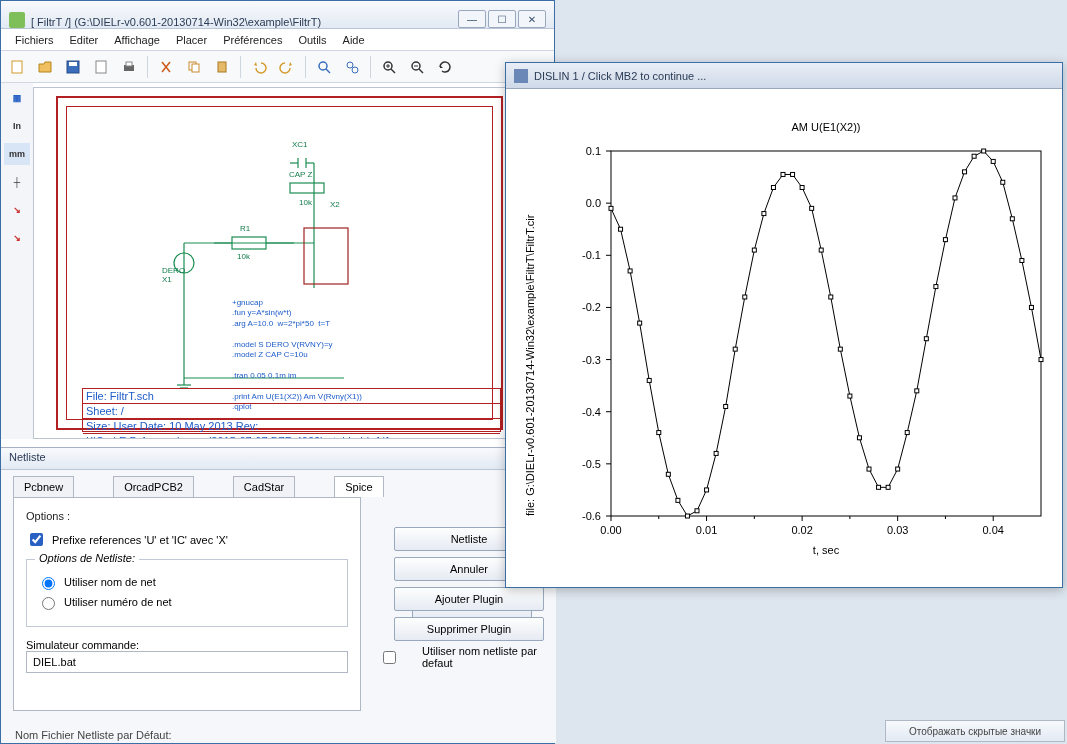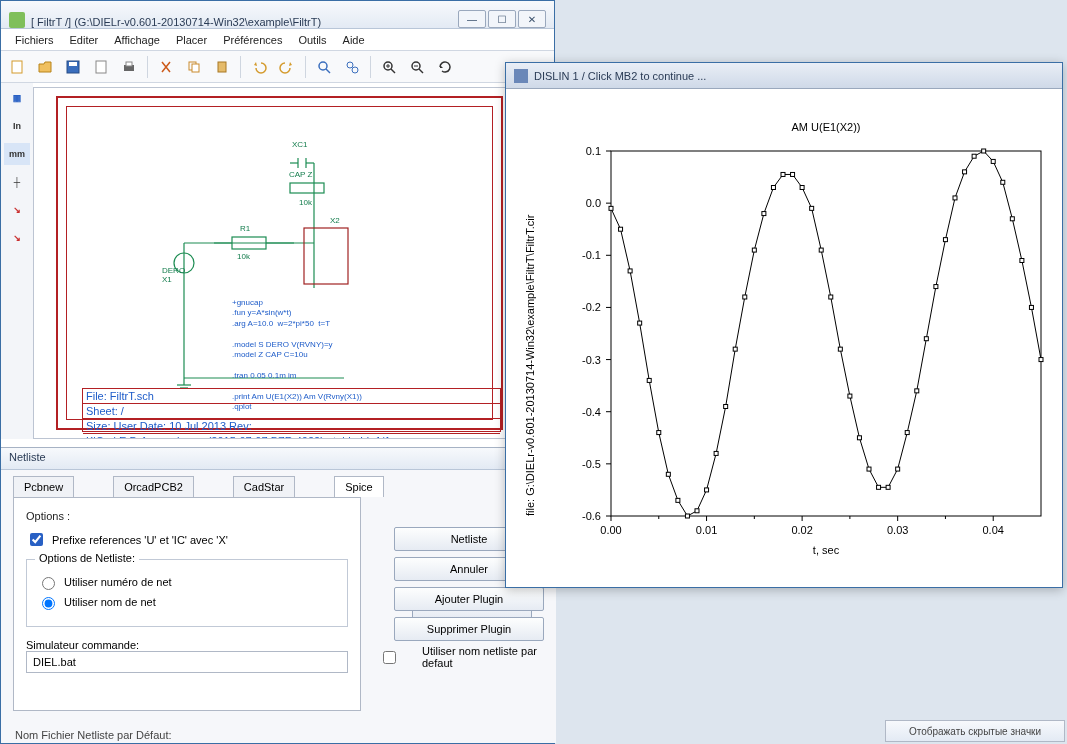--- a/index.html
+++ b/index.html
@@ -38,21 +38,21 @@
   .netlist-dlg { position:absolute; left:0; top:446px; width:555px; height:296px; background:#f6f7fa; border-top:1px solid #a6b2c4;}
   .netlist-dlg .ntitle { height:22px; background:linear-gradient(#f7f9fc,#e3eaf4); padding:3px 8px; color:#2a3b55; border-bottom:1px solid #b9c6d8;}
   .tabs { display:flex; margin: 6px 0 0 12px; gap: 40px;}
   .tab { padding:4px 10px; border:1px solid #b0b8c6; background:#f0f2f6; border-bottom:none; margin-right:-1px;}
   .tab.active { background:#fff; position:relative; z-index:2;}
   .tab-panel { border:1px solid #b0b8c6; background:#fff; margin:0 12px 0 12px; padding:10px 12px; height:214px;}
   .opt-label { margin:2px 0 8px 0; color:#222;}
   .chk-row { display:flex; align-items:center; gap:6px; margin:4px 0;}
   .chk-row input { accent-color:#2860c4;}
   .groupbox { border:1px solid #c1c9d6; margin-top:10px; padding:8px 10px 12px 10px;}
-  .groupbox .glabel { position:relative; top:-16px; left:-2px; background:#fff; padding:0 4px; display:inline-block;}
+  .groupbox .glabel { position:relative; top:-16px; left:-2px; background:#fff; padding:0 4px; display:inline-block;font-style:italic;}
   .groupbox .body { margin-top:-10px;}
   .radio-row { display:flex; align-items:center; gap:6px; margin:4px 0;}
   .sim-row { margin-top:12px;}
   .sim-row input { width:100%; height:22px; border:1px solid #b0b8c6; padding:2px 6px;}
   .actions { position:absolute; right:12px; top:30px; width:150px;}
   .abtn { width:100%; height:24px; margin-bottom:6px; border:1px solid #9aa8bd; background:linear-gradient(#fdfefe,#e6ebf3); border-radius:2px;}
   .launch-btn { position:absolute; right:24px; top:98px; width:120px; height:24px; border:1px solid #9aa8bd; background:linear-gradient(#fdfefe,#e6ebf3); border-radius:2px;}
   .chk-inline { position:absolute; left:415px; top:168px; display:flex; align-items:center; gap:23px;}
   .bottom-label { position:absolute; left:14px; bottom:2px; color:#444;}
 
@@ -218,38 +218,38 @@
           <line x1="150" y1="290" x2="150" y2="297"></line>
           <line x1="143" y1="297" x2="157" y2="297"></line>
           <line x1="146" y1="300" x2="154" y2="300"></line>
         </g>
       </svg>
       <span class="comp-label" style="left:258px;top:52px;">XC1</span>
       <span class="comp-label" style="left:255px;top:82px;">CAP Z</span>
       <span class="comp-label" style="left:265px;top:110px;">10k</span>
       <span class="comp-label" style="left:206px;top:136px;">R1</span>
       <span class="comp-label" style="left:203px;top:164px;">10k</span>
-      <span class="comp-label" style="left:296px;top:128px;">X2</span>
+      <span class="comp-label" style="left:296px;top:112px;">X2</span>
       <span class="comp-label" style="left:128px;top:178px;white-space:pre;">DERO
 X1</span>
       <div class="schematic-text" style="left:198px;top:210px;white-space:pre;">+gnucap
 .fun y=A*sin(w*t)
 .arg A=10.0  w=2*pi*50  t=T
 
 .model S DERO V(RVNY)=y
 .model Z CAP C=10u
 
 .tran 0.05 0.1m im
 
 .print Am U(E1(X2)) Am V(Rvny(X1))
 .qplot</div>
       <div class="tblock">
         <div style="border-top:none;">File: FiltrT.sch</div>
         <div>Sheet: /</div>
-        <div>Size: User    Date: 10 Jul 2013    Rev:</div>
+        <div>Size: User    Date: 10 May 2013    Rev:</div>
         <div>KiCad E.D.A.  eeschema (2015-07-07 BZR 4022)-stable    Id: 1/1</div>
       </div>
     </div>
     <div class="right-toolbar">
       <div class="rt-btn">
           <svg viewBox="0 0 18 18">
             <path d="M3 2l0 12 3-3 2 5 2-1-2-5 5 0z" fill="#fff" stroke="#333"></path>
           </svg>
         </div>
       <div class="rt-btn">
@@ -318,26 +318,26 @@
       <div class="tab-panel" style="width:348px;">
         <div class="opt-label">Options :</div>
         <label class="chk-row">
             <input type="checkbox" checked="" style="">
             <span>Prefixe references 'U' et 'IC' avec 'X'</span>
           </label>
         <div class="groupbox">
           <span class="glabel">Options de Netliste:</span>
           <div class="body">
             <label class="radio-row">
+                <input type="radio" name="r" checked="" style="">
+                <span>Utiliser nom de net</span>
+              </label>
+            <label class="radio-row">
                 <input type="radio" name="r" style="">
                 <span>Utiliser numéro de net</span>
-              </label>
-            <label class="radio-row">
-                <input type="radio" name="r" checked="" style="">
-                <span>Utiliser nom de net</span>
               </label>
           </div>
         </div>
         <div class="sim-row">
           <div>Simulateur commande:</div>
           <input type="text" value="DIEL.bat" style="">
         </div>
         <button class="launch-btn">Lancer Simulateur</button>
       </div>
       <div class="actions">

